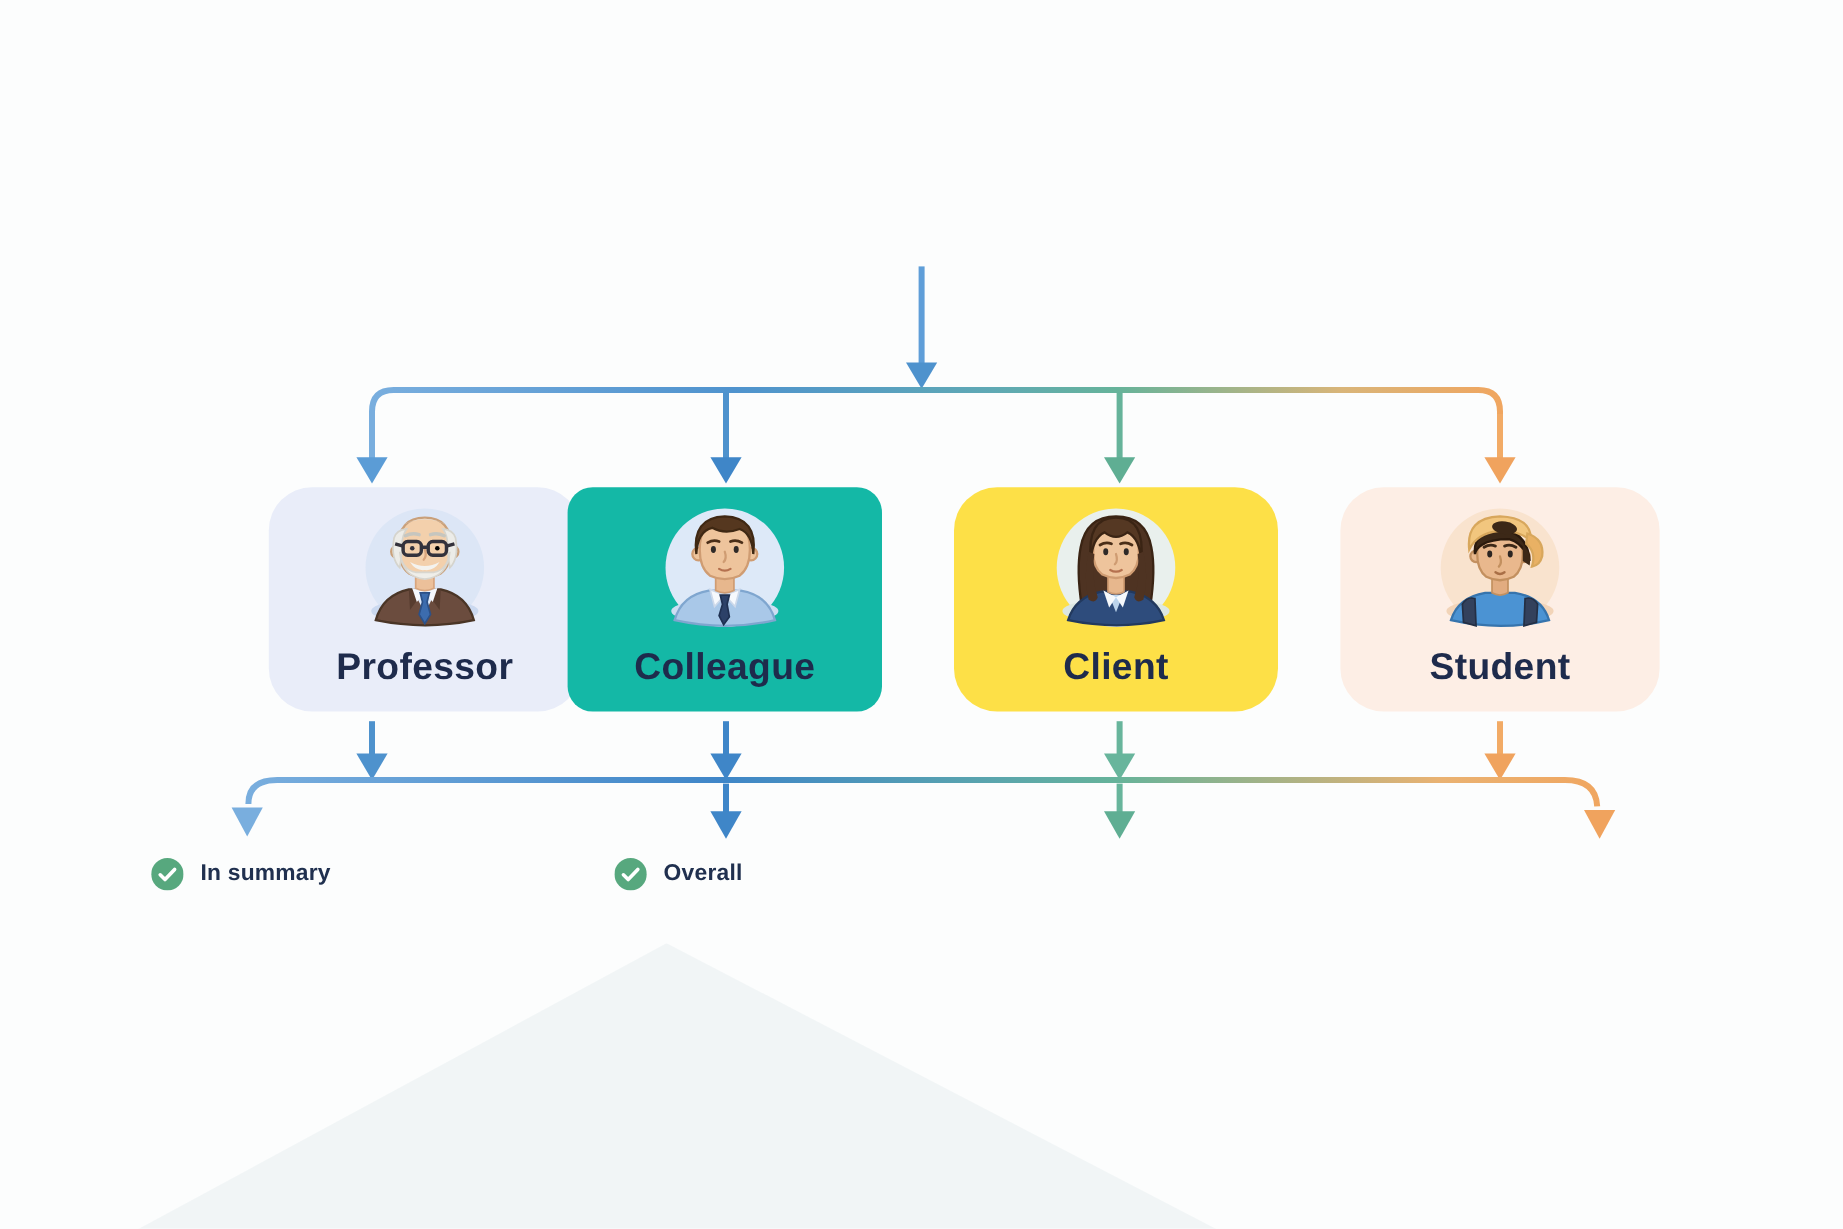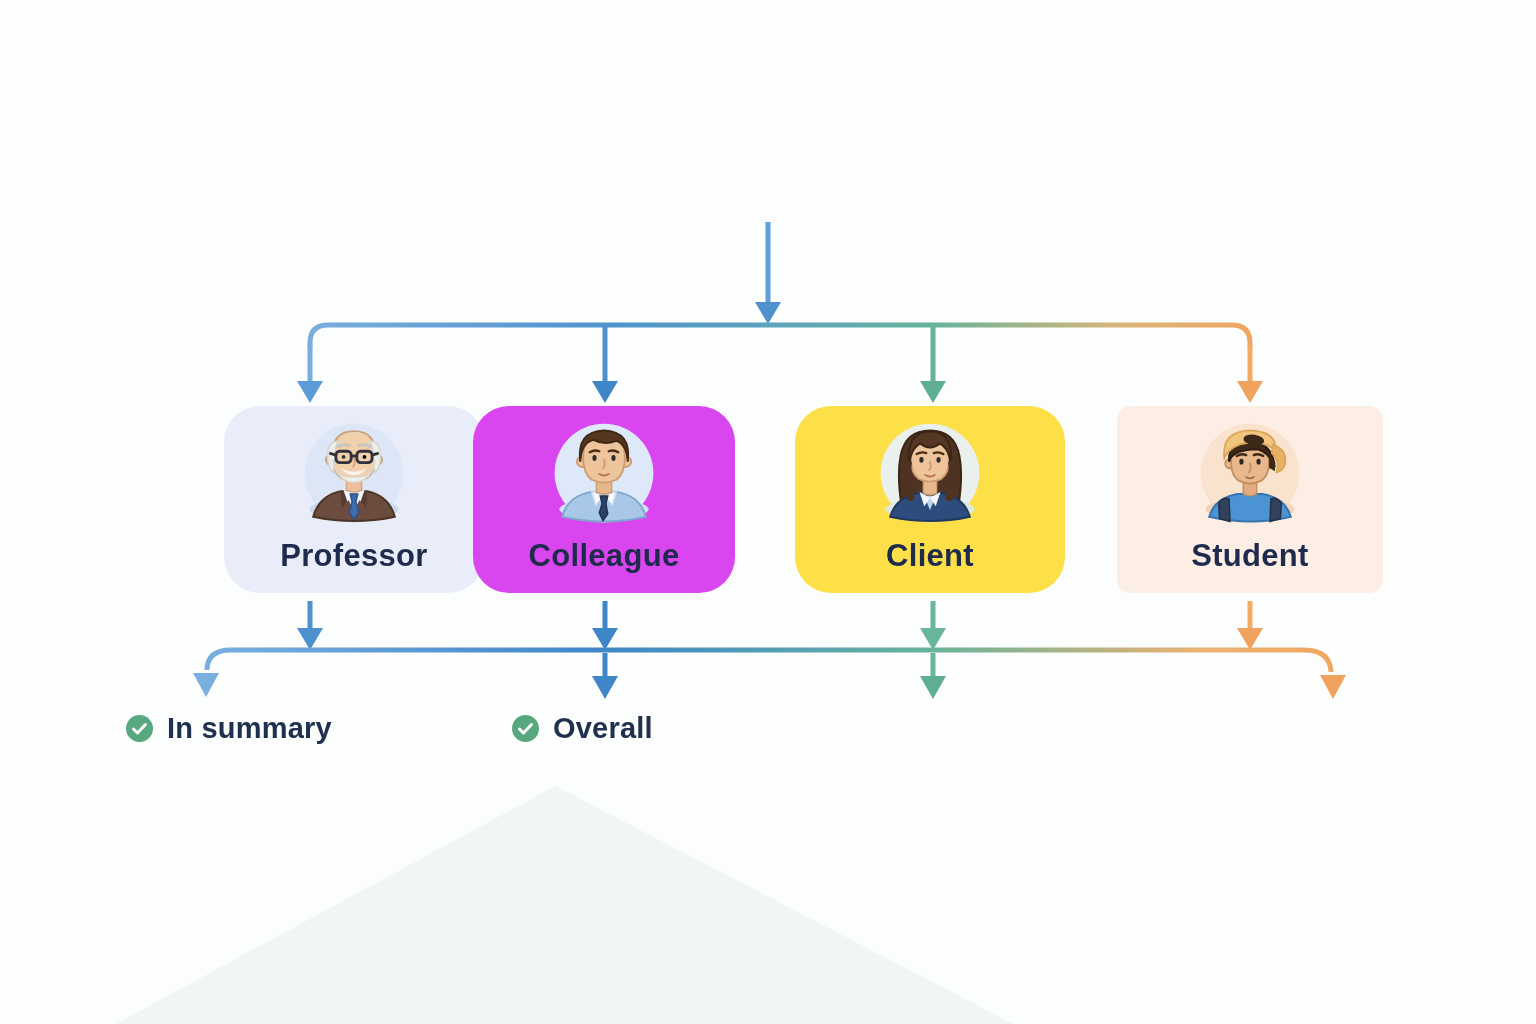--- a/index.html
+++ b/index.html
@@ -40,23 +40,23 @@
     position: absolute;
     top: 406px;
     height: 187px;
     border-radius: 36px;
     display: flex;
     flex-direction: column;
     align-items: center;
     padding-top: 12px;
   }
   .card-professor { left: 180px; width: 260px; background: #e9edf9; margin-left: 44px; }
-  .card-colleague { left: 473px; width: 262px; background: #d946ef; }
+  .card-colleague { left: 473px; width: 262px; background: #14b8a6; border-radius: 21px; }
   .card-client    { left: 795px; width: 270px; background: #fde047; }
-  .card-student   { left: 1117px; width: 266px; background: #fdeee5; border-radius: 14px; }
+  .card-student   { left: 1117px; width: 266px; background: #fdeee5; }
   .avatar { width: 114px; height: 114px; }
   .avatar svg { display: block; }
   .card-label {
     margin-top: 6px;
     font-size: 31px;
     font-weight: bold;
     color: #1e2b4c;
     letter-spacing: 0.3px;
   }
   .phrase-col {
@@ -71,21 +71,21 @@
   .col-client    { left: 815px; }
   .col-student   { left: 1158px; }
   .phrase-item {
     display: flex;
     align-items: center;
     gap: 14px;
     height: 34px;
   }
   .check { width: 27px; height: 27px; flex: 0 0 27px; }
   .phrase-text {
-    font-size: 29px;
+    font-size: 19px;
     font-weight: 600;
     color: #20304f;
     white-space: nowrap;
     letter-spacing: 0.2px;
   }
 </style>
 </head>
 <body>
 
 <div class="canvas">

